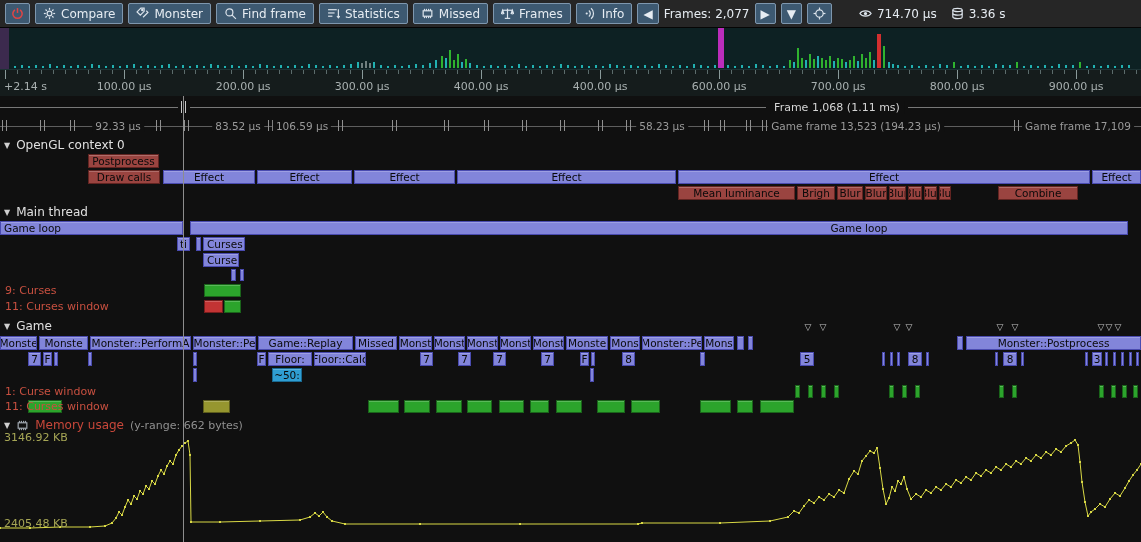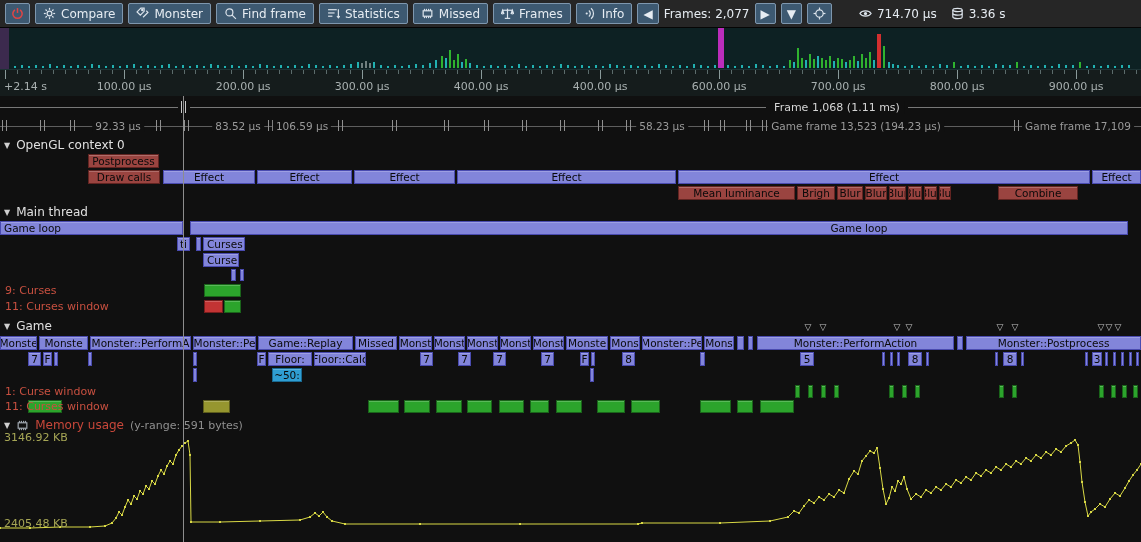--- a/index.html
+++ b/index.html
@@ -534,21 +534,21 @@
           <line x1="5" y1="8.5" x2="5" y2="10.3"></line>
           <line x1="7" y1="8.5" x2="7" y2="10.3"></line>
           <line x1="8.8" y1="8.5" x2="8.8" y2="10.3"></line>
           <line x1="3.2" y1="1.7" x2="3.2" y2="3.5"></line>
           <line x1="5" y1="1.7" x2="5" y2="3.5"></line>
           <line x1="7" y1="1.7" x2="7" y2="3.5"></line>
           <line x1="8.8" y1="1.7" x2="8.8" y2="3.5"></line>
         </svg>
       </span>
     <span class="mem-title">Memory usage</span>
-    <span class="mem-note">(y-range: 591 bytes)</span>
+    <span class="mem-note">(y-range: 662 bytes)</span>
   </div>
   <div class="memval" style="top:431px">3146.92 KB</div>
   <div class="memval" style="top:517px">2405.48 KB</div>
 
   <div class="cursor" id="cursor" style="left: 183px;"></div>
 <div class="rtick major" style="left: 5px;"></div>
     <div class="rtick minor" style="left: 16.9px;"></div>
     <div class="rtick minor" style="left: 28.8px;"></div>
     <div class="rtick minor" style="left: 40.7px;"></div>
     <div class="rtick minor" style="left: 52.6px;"></div>
@@ -838,23 +838,20 @@
       <span>Mons</span>
     </div>
     <div class="zone z-pp" style="left: 642px; top: 336px; width: 60px; height: 14px;">
       <span>Monster::Pe</span>
     </div>
     <div class="zone z-pp" style="left: 704px; top: 336px; width: 30px; height: 14px;">
       <span>Mons</span>
     </div>
     <div class="zone z-pp" style="left: 737px; top: 336px; width: 7px; height: 14px;"></div>
     <div class="zone z-pp" style="left: 748px; top: 336px; width: 5px; height: 14px;"></div>
-    <div class="zone z-pp" style="left: 757px; top: 336px; width: 197px; height: 14px;">
-      <span>Monster::PerformAction</span>
-    </div>
     <div class="zone z-pp" style="left: 957px; top: 336px; width: 6px; height: 14px;"></div>
     <div class="zone z-pp" style="left: 966px; top: 336px; width: 175px; height: 14px;">
       <span>Monster::Postprocess</span>
     </div>
     <div class="zone z-pp" style="left: 28px; top: 352px; width: 13px; height: 14px;">
       <span>7</span>
     </div>
     <div class="zone z-pp" style="left: 43px; top: 352px; width: 9px; height: 14px;">
       <span>F</span>
     </div>

